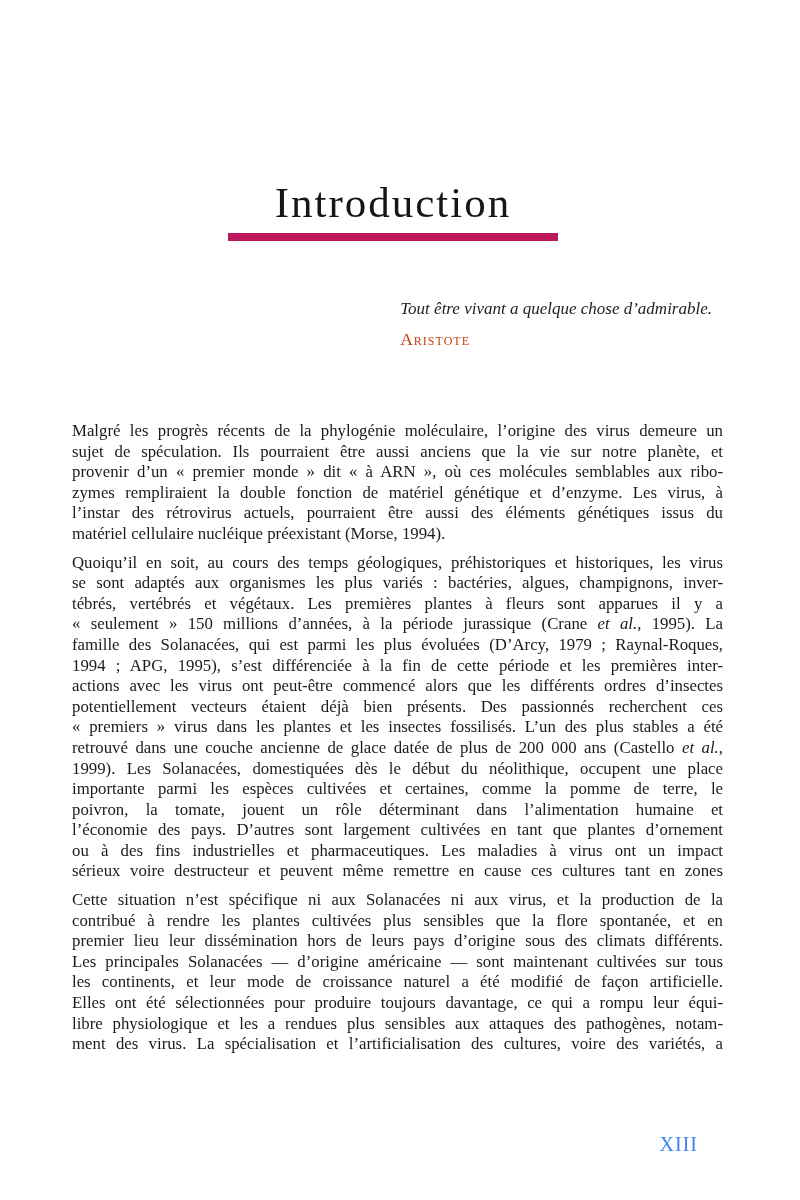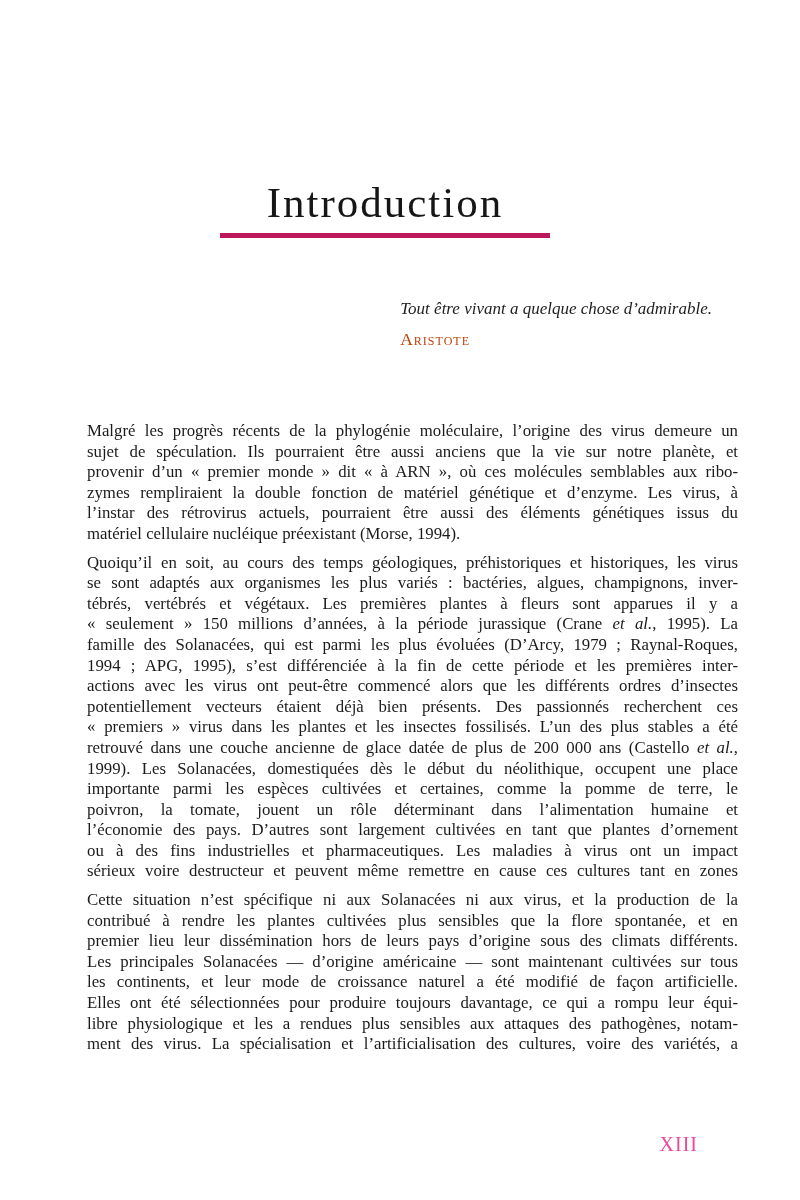--- a/index.html
+++ b/index.html
@@ -14,24 +14,24 @@
     margin: 0 auto;
     background: #ffffff;
     color: #1b1b1b;
     font-family: "Liberation Serif", "DejaVu Serif", serif;
     overflow: hidden;
   }
   
   .title-block {
     position: absolute;
     top: 180px;
-    left: 220px;
+    left: 228px;
     width: 330px;
     text-align: center;
-    border-bottom: 5px solid #be185d;
+    border-bottom: 8px solid #be185d;
     padding-bottom: 8px;
   }
   .title-block h1 {
     margin: 0;
     font-size: 43px;
     font-weight: normal;
     line-height: 1.05;
     letter-spacing: 2px;
     color: #161616;
   }
@@ -52,21 +52,21 @@
     padding-right: 13px;
     font-variant: small-caps;
     font-size: 17.5px;
     letter-spacing: 1px;
     color: #c2410c;
   }
   
   .body-text {
     position: absolute;
     top: 421px;
-    left: 87px;
+    left: 72px;
     width: 651px;
     font-size: 16.8px;
     line-height: 20.6px;
     color: #1b1b1b;
   }
   .para { margin: 0; }
   .para + .para { margin-top: 8px; }
   .line {
     text-align: justify;
     text-align-last: justify;
@@ -78,21 +78,21 @@
     text-align-last: left;
   }
   .line em { font-style: italic; }
   
   .page-number {
     position: absolute;
     top: 1133px;
     right: 102px;
     font-size: 20px;
     letter-spacing: 1px;
-    color: #ec4899;
+    color: #3b82f6;
   }
 </style>
 </head>
 <body>
 
 <div class="page">
 
   <div class="title-block">
     <h1>Introduction</h1>
   </div>

